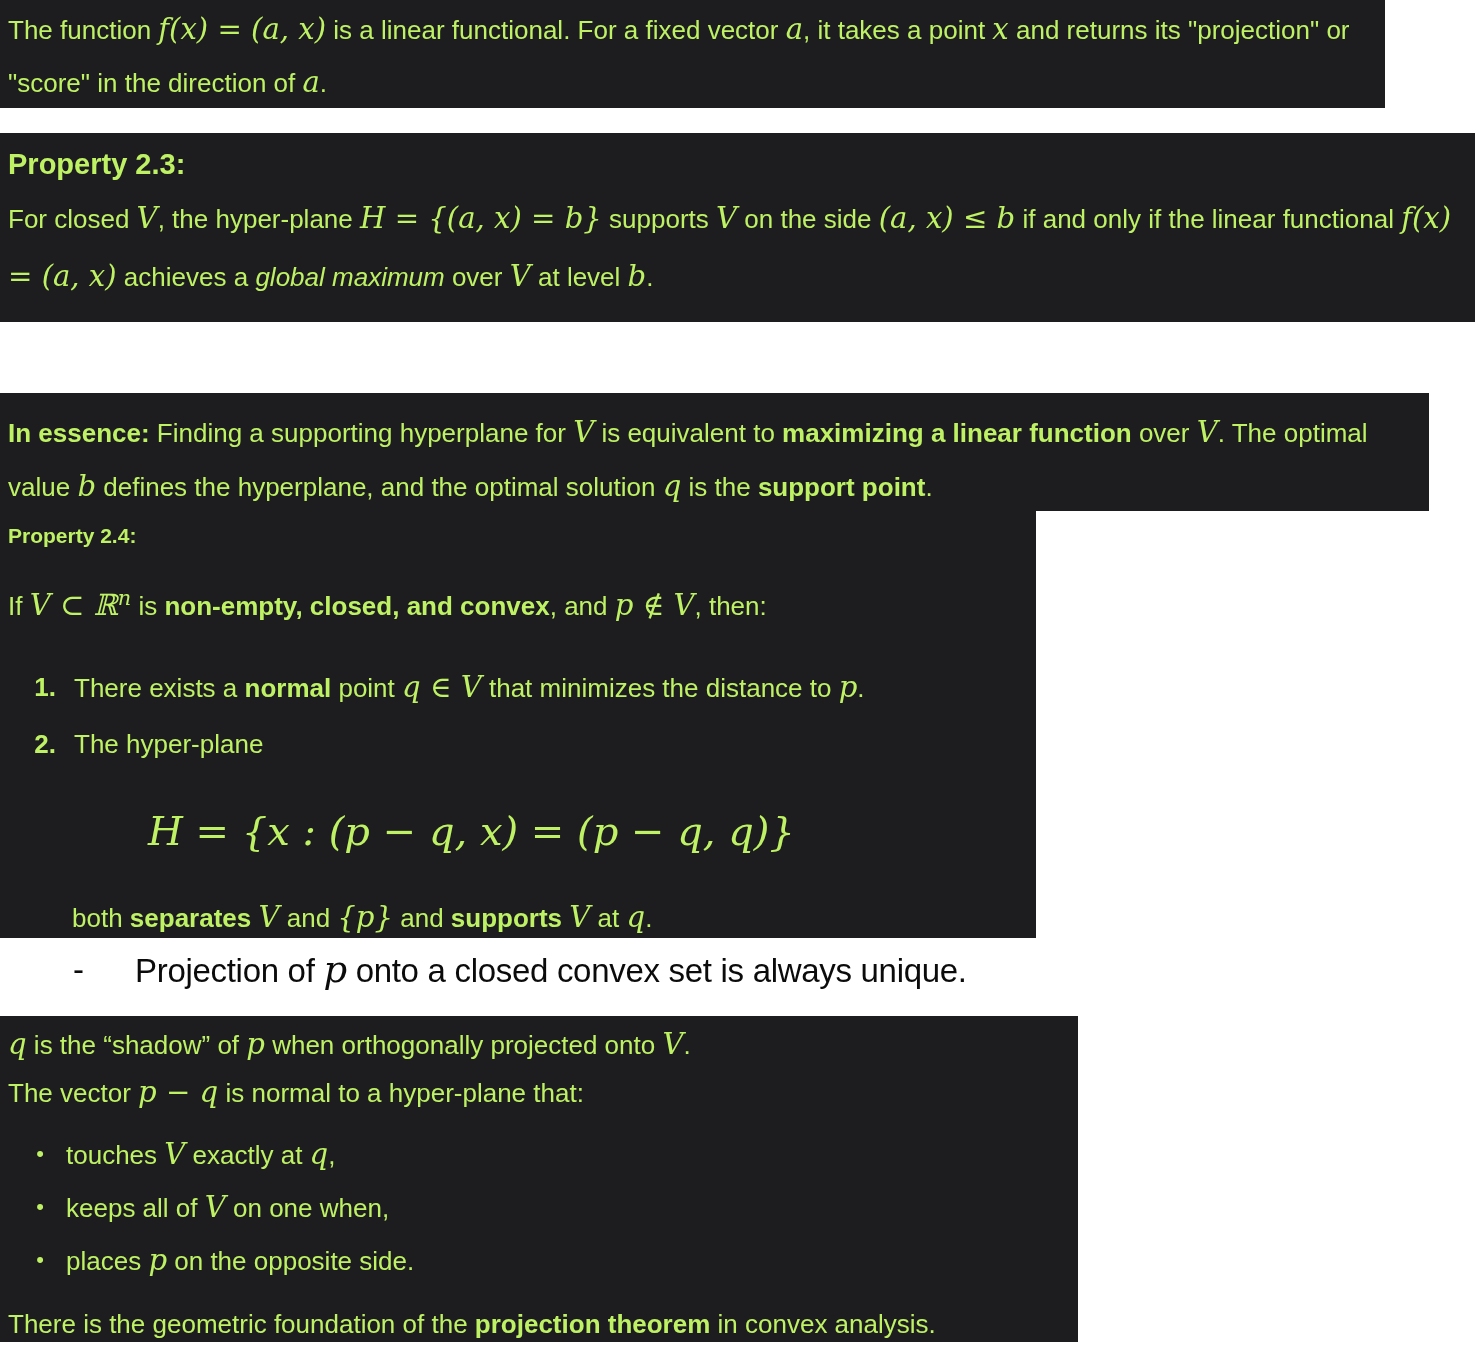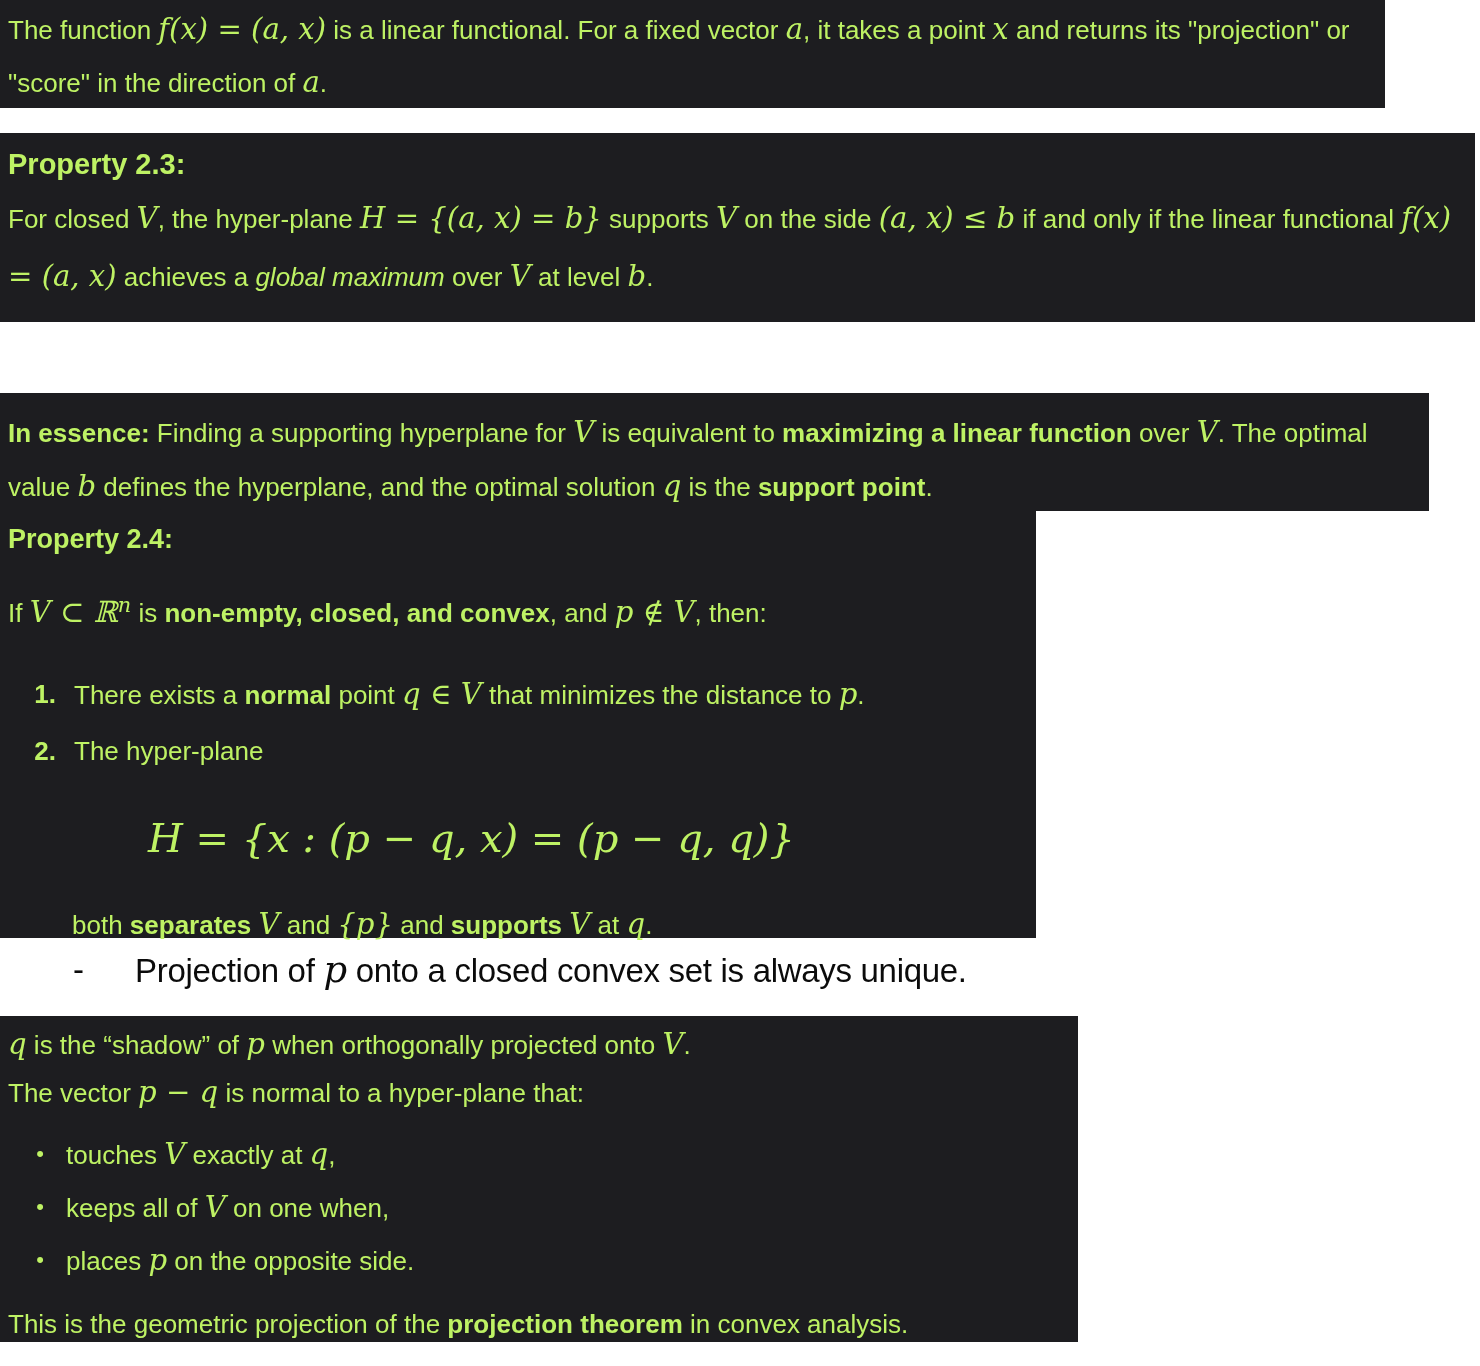--- a/index.html
+++ b/index.html
@@ -24,21 +24,21 @@
   #block-p23 { top:133px; width:1475px; height:189px; font-size:26px; }
   #block-p23 .heading { font-size:29px; font-weight:bold; padding:15px 8px 0 8px; }
   #block-p23 .para { padding:9px 6px 0 8px; line-height:57px; }
 
   
   #block-essence { top:345px; width:1429px; height:118px; font-size:26px;margin-top:48px; }
   #block-essence .para { padding:13px 8px 0 8px; line-height:53px; }
 
   
   #block-p24 { top:510px; width:1036px; height:428px; font-size:26px; }
-  #block-p24 .heading { font-size:27px; font-weight:bold; padding:14px 4px 0 8px; }
+  #block-p24 .heading { font-size:21px; font-weight:bold; padding:14px 4px 0 8px; }
   #block-p24 .intro { margin:30px 8px 0 8px; line-height:40px; }
   #block-p24 .num-list { margin-top:44px; }
   #block-p24 .num-item { display:flex; margin-bottom:22px; line-height:34px; }
   #block-p24 .num-item .num { width:56px; text-align:right; font-weight:bold;
                               flex:0 0 56px; margin-right:18px; }
   #block-p24 .formula { margin:46px 0 0 148px; font-family:"DejaVu Serif", serif;
                         font-style:italic; font-size:40px; line-height:48px; }
   #block-p24 .footer { margin:45px 8px 0 72px; line-height:34px; }
 
   
@@ -105,14 +105,14 @@
     </div>
     <div class="bullet-item">
       <span class="bullet">•</span>
       <span class="item-text"><span class="seg-p">keeps all of </span><span class="seg-m">V</span><span class="seg-p"> on one when,</span></span>
     </div>
     <div class="bullet-item">
       <span class="bullet">•</span>
       <span class="item-text"><span class="seg-p">places </span><span class="seg-m">p</span><span class="seg-p"> on the opposite side.</span></span>
     </div>
   </div>
-  <div class="footer"><span class="seg-p">This is the geometric projection of the </span><span class="seg-b">projection theorem</span><span class="seg-p"> in convex analysis.</span></div>
+  <div class="footer"><span class="seg-p">There is the geometric foundation of the </span><span class="seg-b">projection theorem</span><span class="seg-p"> in convex analysis.</span></div>
 </div>
 
 </body></html>

